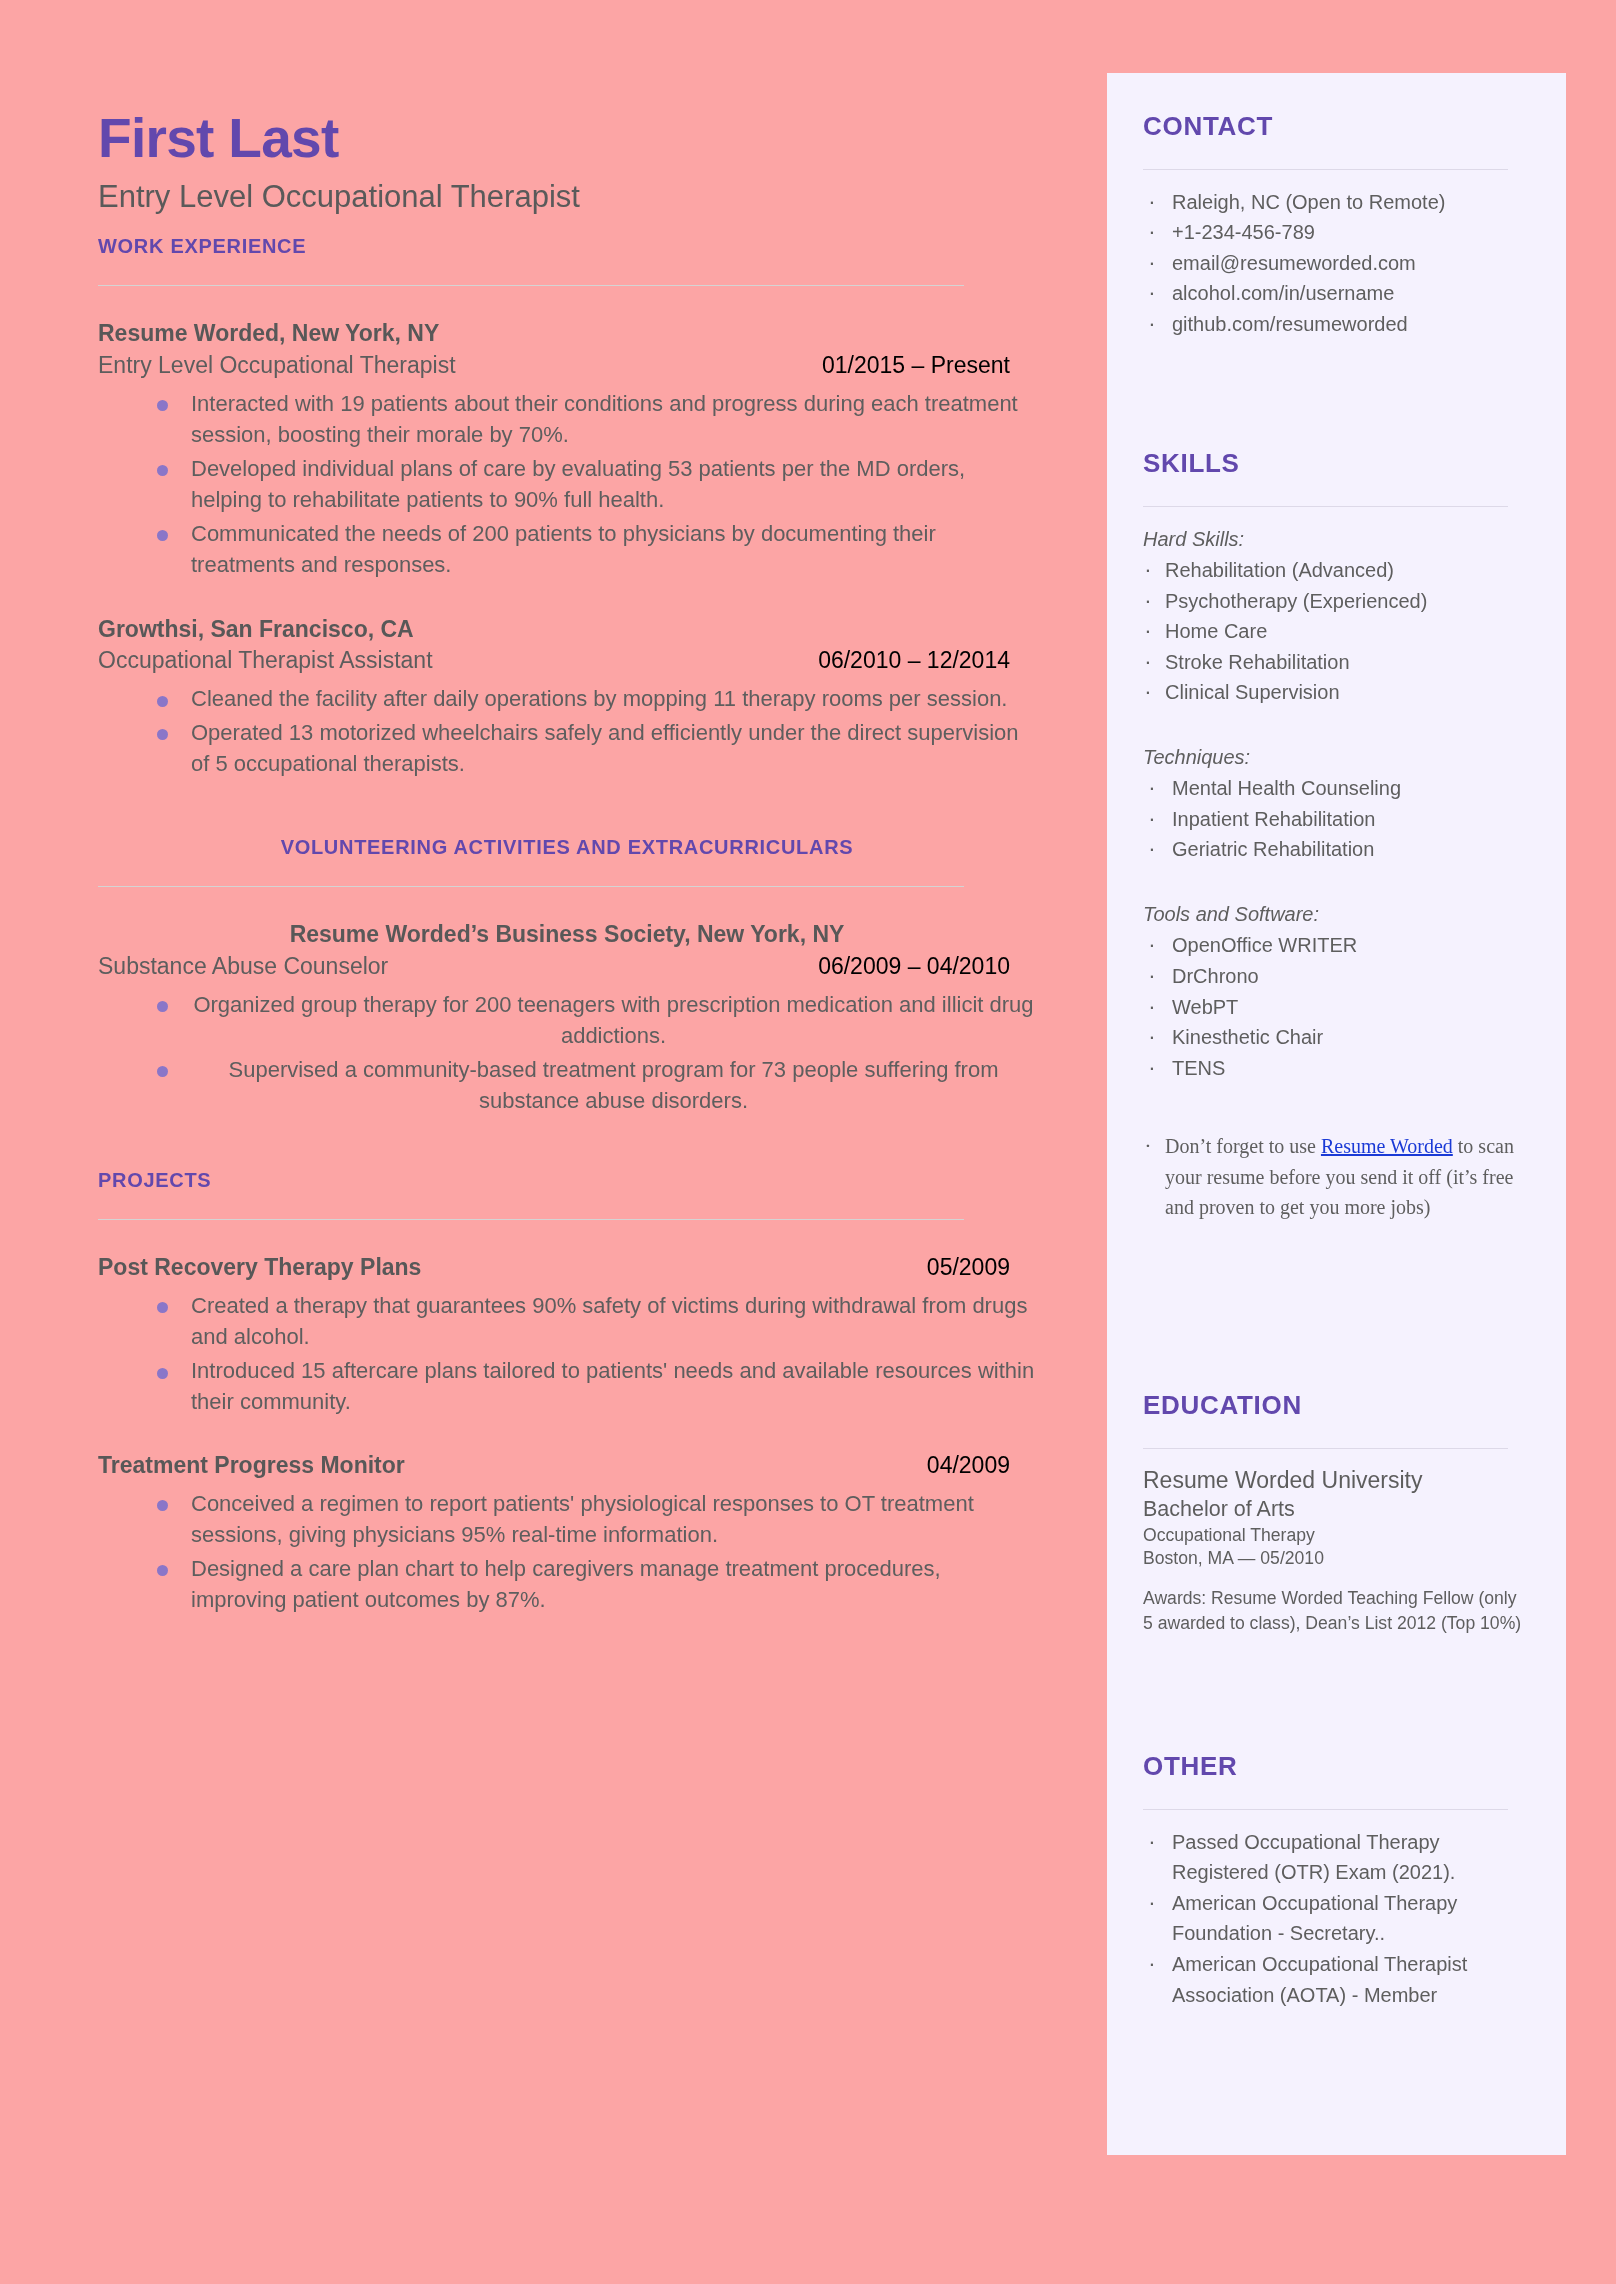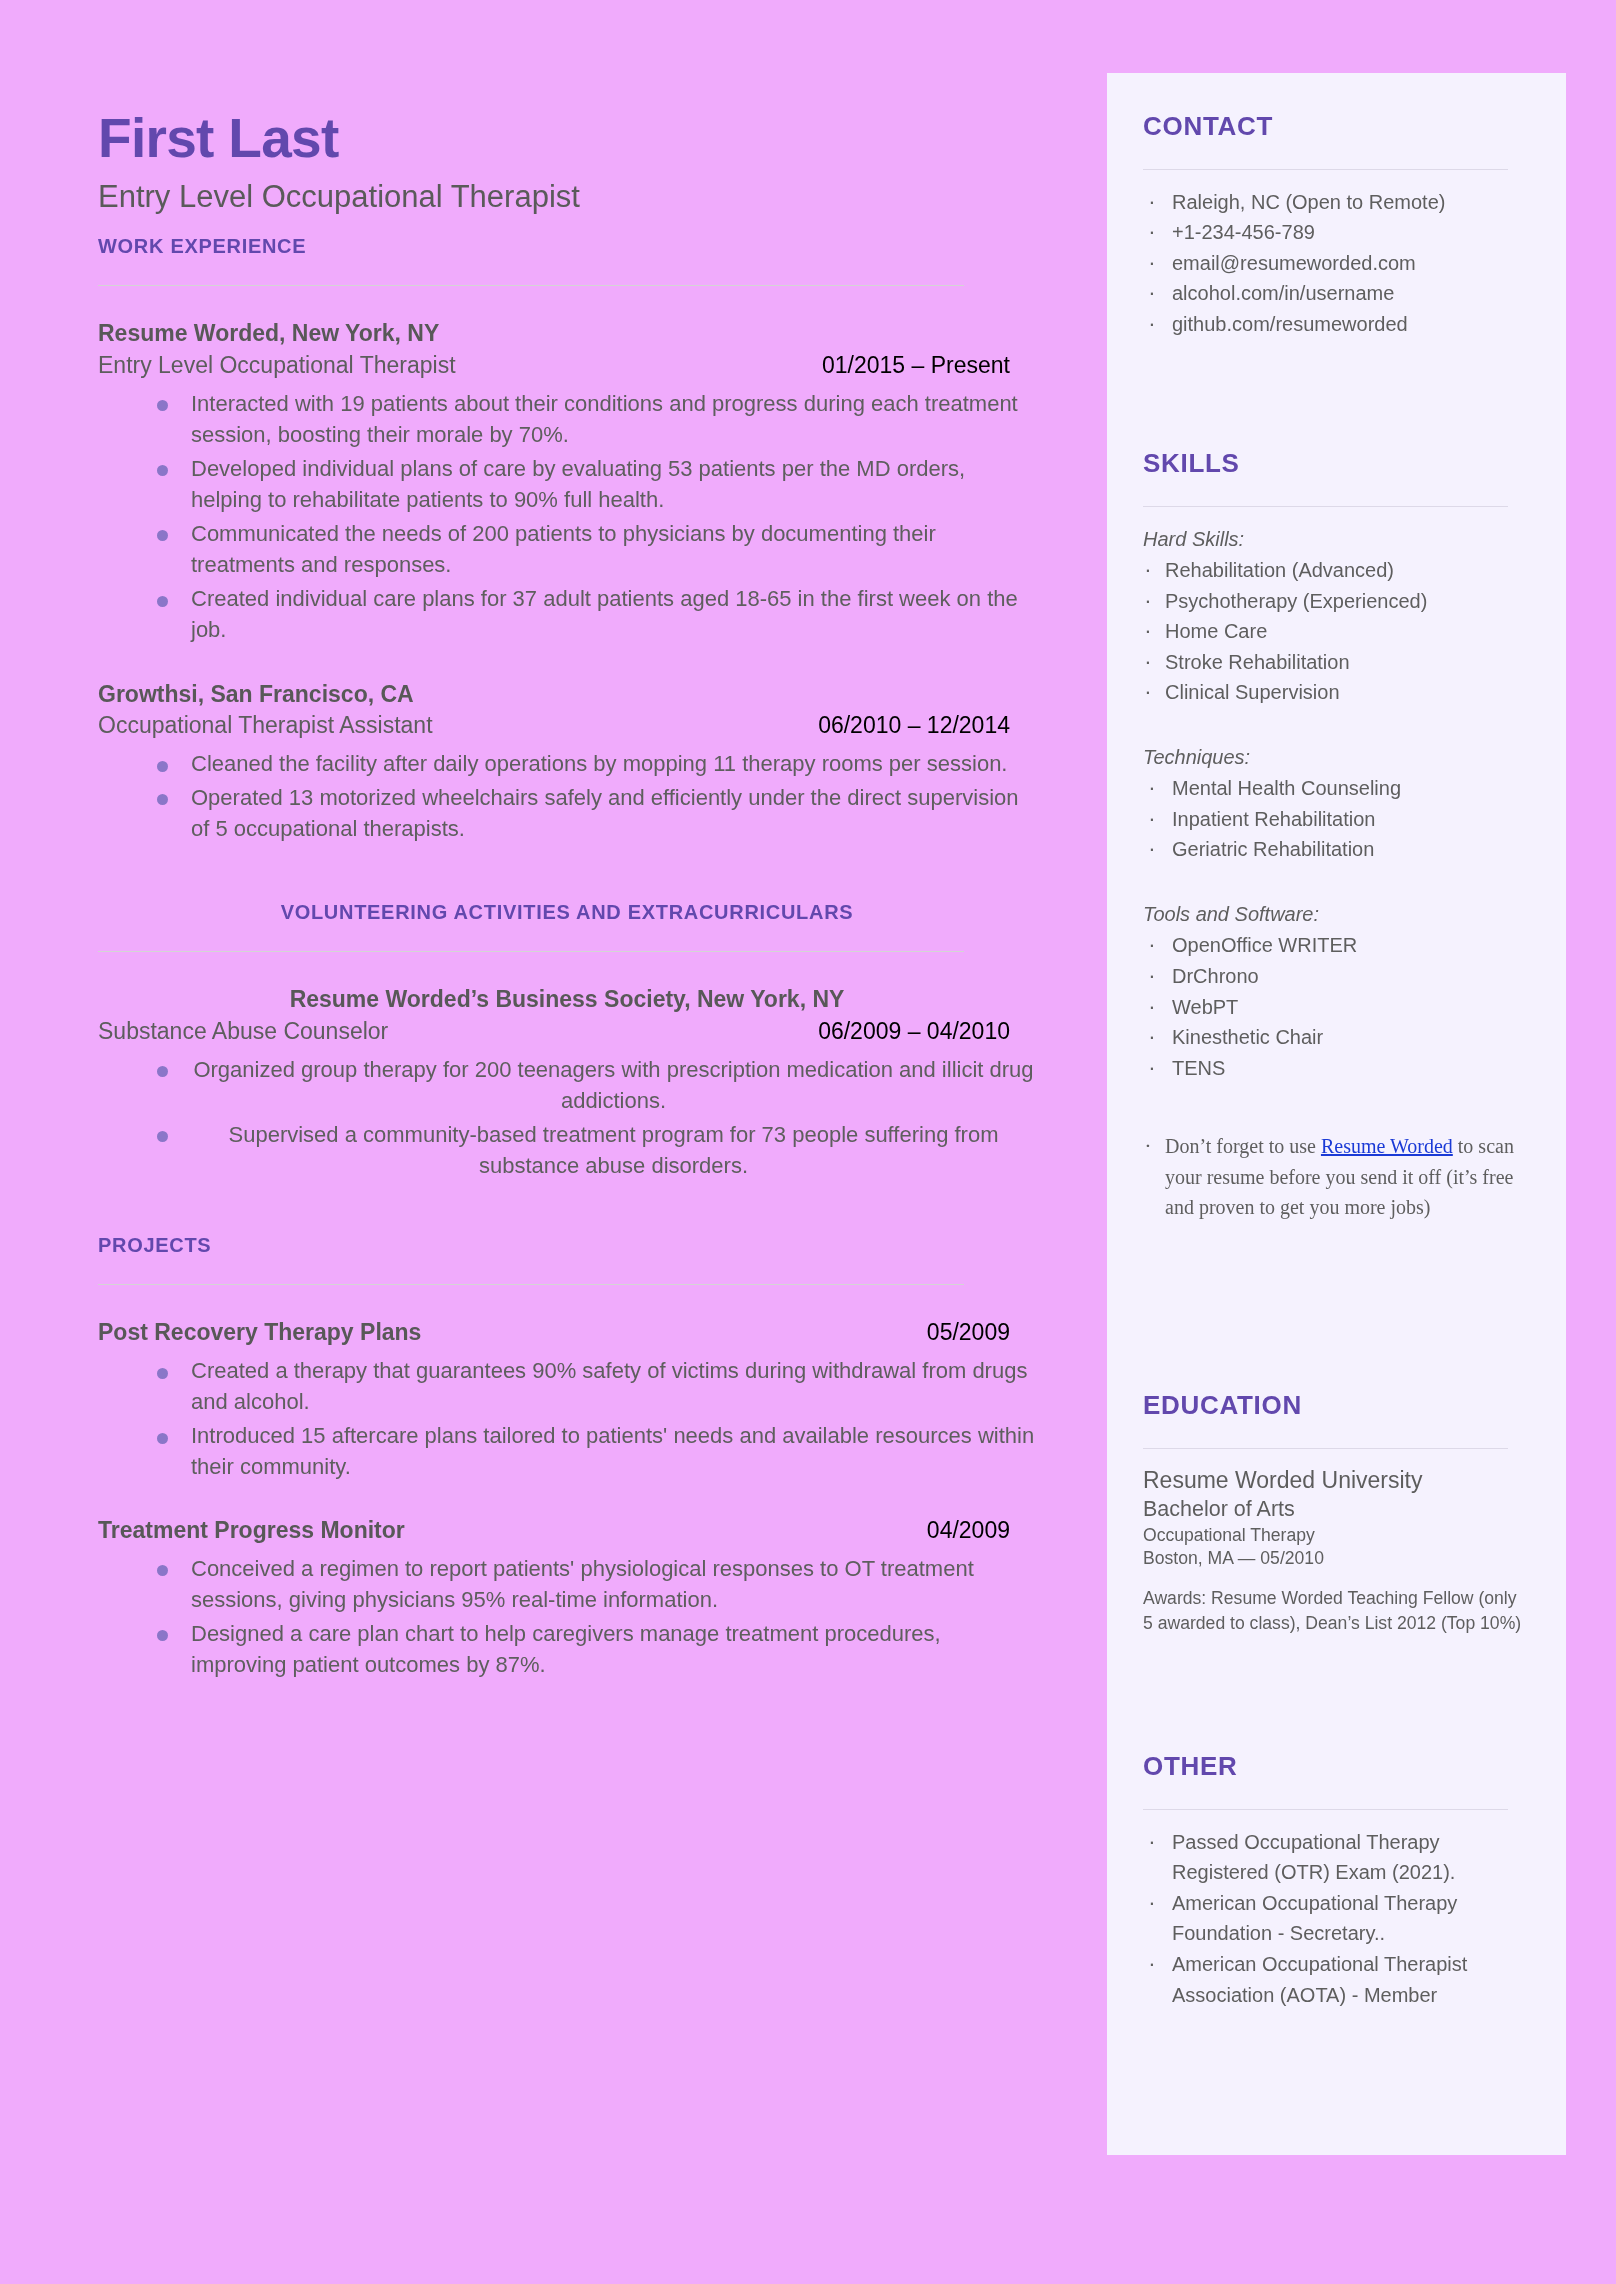--- a/index.html
+++ b/index.html
@@ -12,21 +12,21 @@
     height: 2284px;
     position: relative;
     font-family: "Liberation Sans", sans-serif;
     -webkit-font-smoothing: antialiased;
   }
 
   .page {
     position: relative;
     width: 1617px;
     height: 2284px;
-    background: #f0abfc;
+    background: #fca5a5;
     overflow: hidden;
   }
 
   
   .sidebar-panel {
     position: absolute;
     left: 1107px;
     top: 73px;
     width: 459px;
     height: 2082px;
@@ -253,21 +253,20 @@
       <div class="entry entry-first">
         <div class="entry-org">Resume Worded, New York, NY</div>
         <div class="entry-row">
           <span class="entry-role">Entry Level Occupational Therapist</span>
           <span class="entry-date">01/2015 – Present</span>
         </div>
         <ul class="bullets">
           <li>Interacted with 19 patients about their conditions and progress during each treatment session, boosting their morale by 70%.</li>
           <li>Developed individual plans of care by evaluating 53 patients per the MD orders, helping to rehabilitate patients to 90% full health.</li>
           <li>Communicated the needs of 200 patients to physicians by documenting their treatments and responses.</li>
-          <li>Created individual care plans for 37 adult patients aged 18-65 in the first week on the job.</li>
         </ul>
       </div>
 
       <div class="entry">
         <div class="entry-org">Growthsi, San Francisco, CA</div>
         <div class="entry-row">
           <span class="entry-role">Occupational Therapist Assistant</span>
           <span class="entry-date">06/2010 – 12/2014</span>
         </div>
         <ul class="bullets">

